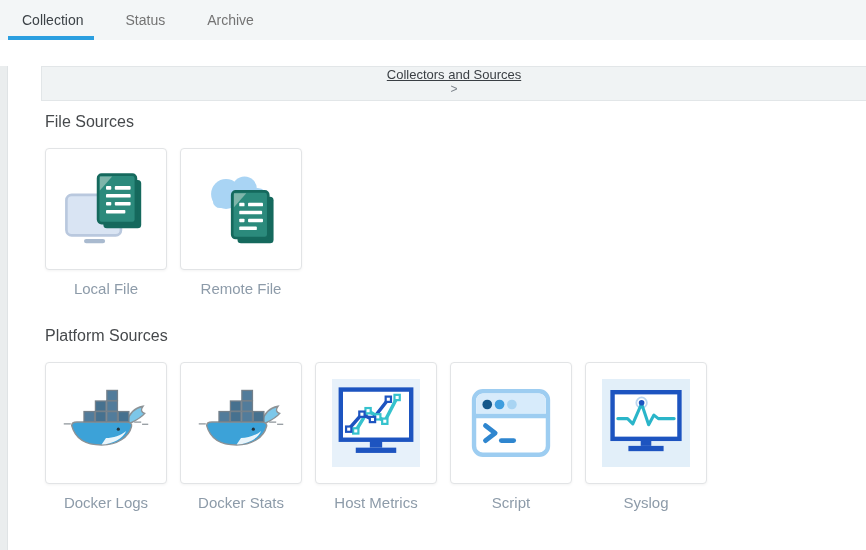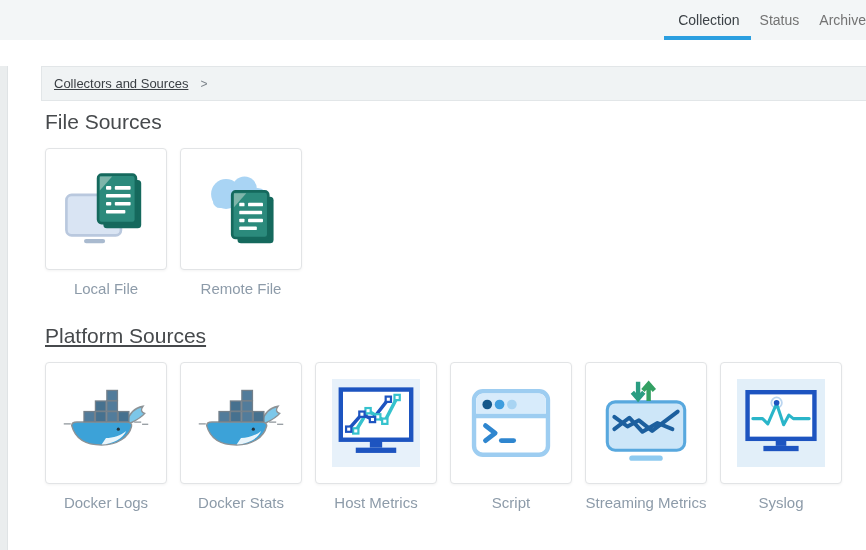--- a/index.html
+++ b/index.html
@@ -6,21 +6,21 @@
   body{
     width:866px;height:550px;overflow:hidden;background:#ffffff;
     font-family:"Liberation Sans",sans-serif;
     -webkit-font-smoothing:antialiased;
   }
   .app{width:866px;height:550px;position:relative;}
 
   
   .tab-bar{
     height:40px;background:#f3f6f7;display:flex;align-items:stretch;
-    padding-left:22px;gap:20px;position:relative;justify-content:flex-end;
+    padding-left:22px;gap:42px;position:relative;
   }
   .tab{
     font-size:14px;color:#737373;line-height:40px;cursor:pointer;
     position:relative;white-space:nowrap;
   }
   .tab.active{color:#3c4247;}
   .tab.active::after{
     content:"";position:absolute;left:-14px;right:-11px;bottom:0;height:4px;
     background:var(--tab-underline,#2b9fe0);
   }
@@ -28,32 +28,32 @@
   
   .page-body{
     height:510px;border-left:7px solid #eaedee;background:#ffffff;
     box-shadow:inset 1px 0 0 #dfe3e5;position:relative;box-sizing:border-box;
   }
 
   
   .breadcrumb{
     margin:26px 0 0 34px;height:35px;background:var(--breadcrumb-bg,#f0f3f4);
     border:1px solid #e2e6e8;border-right:none;box-sizing:border-box;
-    display:flex;align-items:center;padding:0 12px;
+    display:flex;align-items:center;padding:0 0;flex-direction:column;
   }
   .bc-link{color:#3a3f44;font-size:13px;text-decoration:underline;cursor:pointer;}
   .bc-sep{color:#7c838a;font-size:12px;margin:0 12px;}
   .bc-current{color:#33383d;font-size:13px;font-weight:700;}
 
   
   .main{padding-left:38px;}
   .section-title{
-    margin:9px 0 0 0;font-weight:400;font-size:21px;color:#46494c;line-height:24px;
-  }
-  .section + .section .section-title{margin-top:26px;text-decoration:underline;}
+    margin:9px 0 0 0;font-weight:400;font-size:16px;color:#46494c;line-height:24px;
+  }
+  .section + .section .section-title{margin-top:26px;}
   .card-row{display:flex;gap:13px;margin-top:14px;}
   .source{display:flex;flex-direction:column;align-items:center;width:122px;}
   .card{
     width:122px;height:122px;box-sizing:border-box;background:#fff;
     border:1px solid #e2e4e6;border-radius:4px;cursor:pointer;
     display:flex;align-items:center;justify-content:center;
     box-shadow:0 1px 3px rgba(0,0,0,0.05);
   }
   .card svg{width:88px;height:88px;display:block;}
   .src-label{
@@ -217,35 +217,20 @@
     <circle cx="51" cy="29" r="5.5" fill="#a8d4f3"></circle>
     <polyline points="21,53 32,61.5 21,70" fill="none" stroke="#2f86cf" stroke-width="5.5" stroke-linecap="round" stroke-linejoin="round"></polyline>
     <line x1="39" y1="70" x2="53" y2="70" stroke="#2f86cf" stroke-width="5.5" stroke-linecap="round"></line>
   </svg>
               </div>
     <div class="src-label">Script</div>
   </div>
             <div class="source">
     <div class="card">
                 <svg viewBox="0 0 100 100" xmlns="http://www.w3.org/2000/svg">
-    <rect x="6" y="26" width="88" height="55" rx="9" fill="#cde6f8" stroke="#58a8de" stroke-width="3.5"></rect>
-    <path d="M41,3 L41,21 M34.5,15 L41,22.5 L47.5,15" fill="none" stroke="#2a9d82" stroke-width="5"></path>
-    <path d="M53,25 L53,7 M46.5,13 L53,5.5 L59.5,13" fill="none" stroke="#33a063" stroke-width="5"></path>
-    <g fill="none" stroke="#1c5f9e" stroke-width="4.5" stroke-linejoin="round" stroke-linecap="round">
-      <polyline points="14,43 29,54 42,47 57,59 86,37"></polyline>
-      <polyline points="14,57 31,44 46,60 63,50 80,57"></polyline>
-    </g>
-    <rect x="31" y="87" width="38" height="6" rx="3" fill="#8ecaf0"></rect>
-  </svg>
-              </div>
-    <div class="src-label">Streaming Metrics</div>
-  </div>
-            <div class="source">
-    <div class="card">
-                <svg viewBox="0 0 100 100" xmlns="http://www.w3.org/2000/svg">
     <rect width="100" height="100" fill="#e2eff9"></rect>
     <rect x="12" y="15" width="76" height="53" fill="#ffffff" stroke="#1d54c0" stroke-width="5"></rect>
     <circle cx="45" cy="27" r="6" fill="none" stroke="#9cc3ea" stroke-width="2" opacity="0.7"></circle>
     <polyline points="18,45 29,45 35,51 45,28 53,52 59,41 64,45 82,45" fill="none" stroke="#2ab5c9" stroke-width="3.5" stroke-linejoin="round" stroke-linecap="round"></polyline>
     <circle cx="45" cy="27" r="3.2" fill="#1d54c0"></circle>
     <rect x="44" y="68" width="12" height="8" fill="#1d54c0"></rect>
     <rect x="30" y="76" width="40" height="6" fill="#1d54c0"></rect>
   </svg>
               </div>
     <div class="src-label">Syslog</div>

